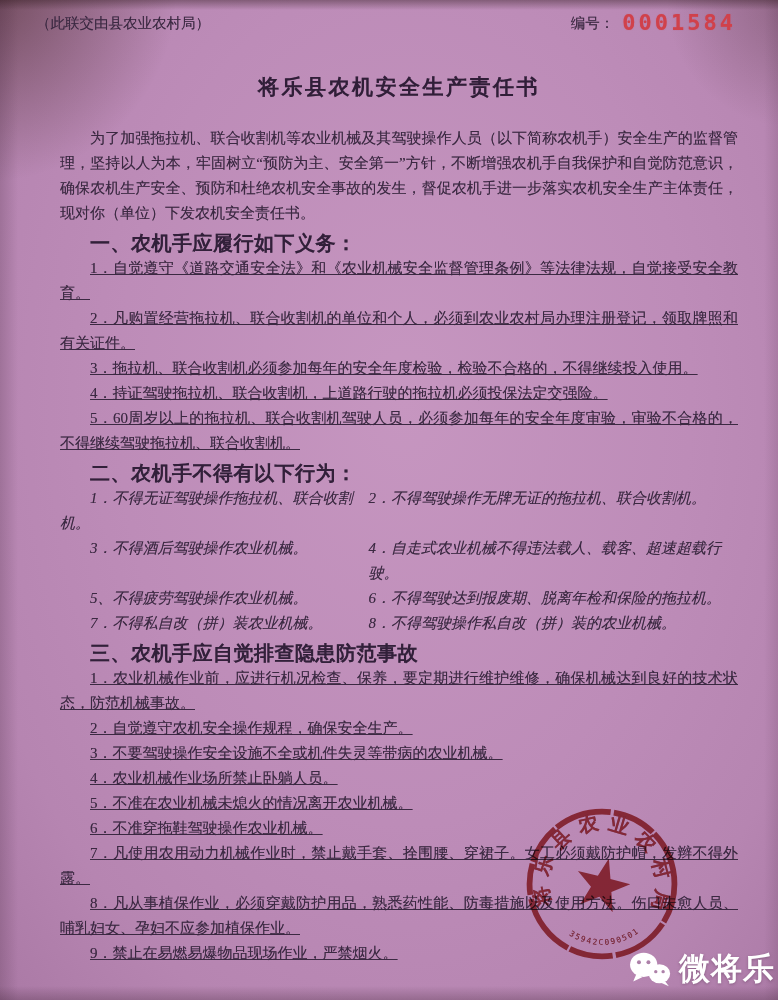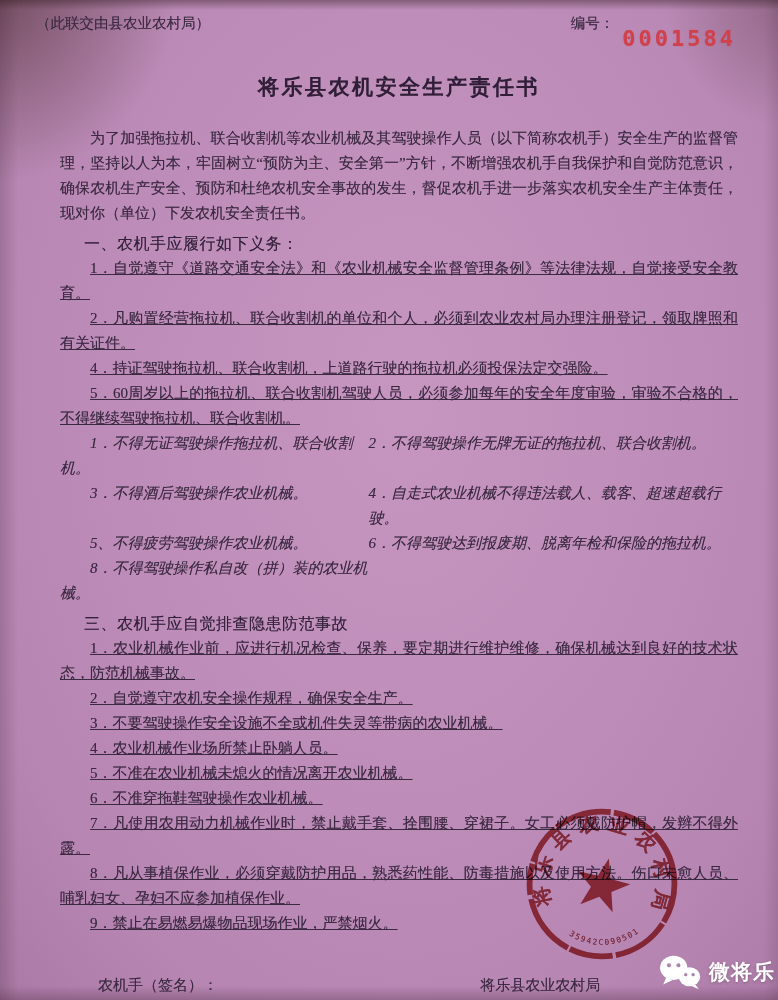--- a/index.html
+++ b/index.html
@@ -27,37 +27,37 @@
     display:flex;justify-content:space-between;align-items:baseline;
     padding:8px 42px 0 16px;
     font-size:14.5px;
   }
   .serial{display:flex;align-items:flex-end;gap:8px;}
   .serial-number{
     font-family:"DejaVu Sans Mono",monospace;
     font-size:22px;font-weight:bold;
     color:#d0414b;letter-spacing:3px;
     text-shadow:0 0 1px rgba(208,65,75,.55);
-    position:relative;top:18px;
+    position:relative;top:2px;
   }
   .title{
     margin:30px 0 0 0;
     text-align:center;
     font-size:21px;font-weight:bold;
     letter-spacing:2.5px;
     color:#301e38;
   }
   .intro{
     margin:25px 0 0 0;
     text-indent:2em;
     text-align:justify;
     line-height:25px;
   }
   .sec-heading{
-    font-size:16px;font-weight:normal;
+    font-size:20px;font-weight:bold;
     margin:5px 0 0 0;
     line-height:25px;
     text-indent:1.5em;
     color:#32203a;
     letter-spacing:.5px;
   }
   .item{margin:0;text-indent:2em;line-height:25px;text-align:justify;text-decoration:underline;}
   .two-col{display:grid;grid-template-columns:45.5% 54.5%;}
   .two-col p{margin:0;line-height:25px;font-style:italic;}
   .two-col p:nth-child(odd){text-indent:2em;}
@@ -69,21 +69,21 @@
     width:168px;height:174px;
     opacity:.92;
     mix-blend-mode:multiply;
     pointer-events:none;
   }
   .watermark{
     position:absolute;right:3px;bottom:10px;
     display:flex;align-items:center;gap:8px;
     color:#ffffff;
     font-family:"Liberation Sans","DejaVu Sans",sans-serif;
-    font-size:21px;font-weight:bold;letter-spacing:1px;
+    font-size:31px;font-weight:bold;letter-spacing:1px;
     text-shadow:0 1px 3px rgba(80,45,75,.4);
   }
 </style>
 </head>
 <body>
 
 <div class="page">
 
   <div class="header-row">
     <span>（此联交由县农业农村局）</span>
@@ -94,30 +94,33 @@
   </div>
 
   <div class="content">
     <h1 class="title">将乐县农机安全生产责任书</h1>
 
     <p class="intro">为了加强拖拉机、联合收割机等农业机械及其驾驶操作人员（以下简称农机手）安全生产的监督管理，坚持以人为本，牢固树立“预防为主、安全第一”方针，不断增强农机手自我保护和自觉防范意识，确保农机生产安全、预防和杜绝农机安全事故的发生，督促农机手进一步落实农机安全生产主体责任，现对你（单位）下发农机安全责任书。</p>
 
     <h2 class="sec-heading">一、农机手应履行如下义务：</h2>
     <p class="item">1．自觉遵守《道路交通安全法》和《农业机械安全监督管理条例》等法律法规，自觉接受安全教育。</p>
     <p class="item">2．凡购置经营拖拉机、联合收割机的单位和个人，必须到农业农村局办理注册登记，领取牌照和有关证件。</p>
+    <p class="item">3．拖拉机、联合收割机必须参加每年的安全年度检验，检验不合格的，不得继续投入使用。</p>
     <p class="item">4．持证驾驶拖拉机、联合收割机，上道路行驶的拖拉机必须投保法定交强险。</p>
     <p class="item">5．60周岁以上的拖拉机、联合收割机驾驶人员，必须参加每年的安全年度审验，审验不合格的，不得继续驾驶拖拉机、联合收割机。</p>
 
+    <h2 class="sec-heading">二、农机手不得有以下行为：</h2>
     <div class="two-col">
       <p>1．不得无证驾驶操作拖拉机、联合收割机。</p>
       <p>2．不得驾驶操作无牌无证的拖拉机、联合收割机。</p>
       <p>3．不得酒后驾驶操作农业机械。</p>
       <p>4．自走式农业机械不得违法载人、载客、超速超载行驶。</p>
       <p>5、不得疲劳驾驶操作农业机械。</p>
       <p>6．不得驾驶达到报废期、脱离年检和保险的拖拉机。</p>
+      <p>7．不得私自改（拼）装农业机械。</p>
       <p>8．不得驾驶操作私自改（拼）装的农业机械。</p>
     </div>
 
     <h2 class="sec-heading">三、农机手应自觉排查隐患防范事故</h2>
     <p class="item">1．农业机械作业前，应进行机况检查、保养，要定期进行维护维修，确保机械达到良好的技术状态，防范机械事故。</p>
     <p class="item">2．自觉遵守农机安全操作规程，确保安全生产。</p>
     <p class="item">3．不要驾驶操作安全设施不全或机件失灵等带病的农业机械。</p>
     <p class="item">4．农业机械作业场所禁止卧躺人员。</p>
     <p class="item">5．不准在农业机械未熄火的情况离开农业机械。</p>
     <p class="item">6．不准穿拖鞋驾驶操作农业机械。</p>

